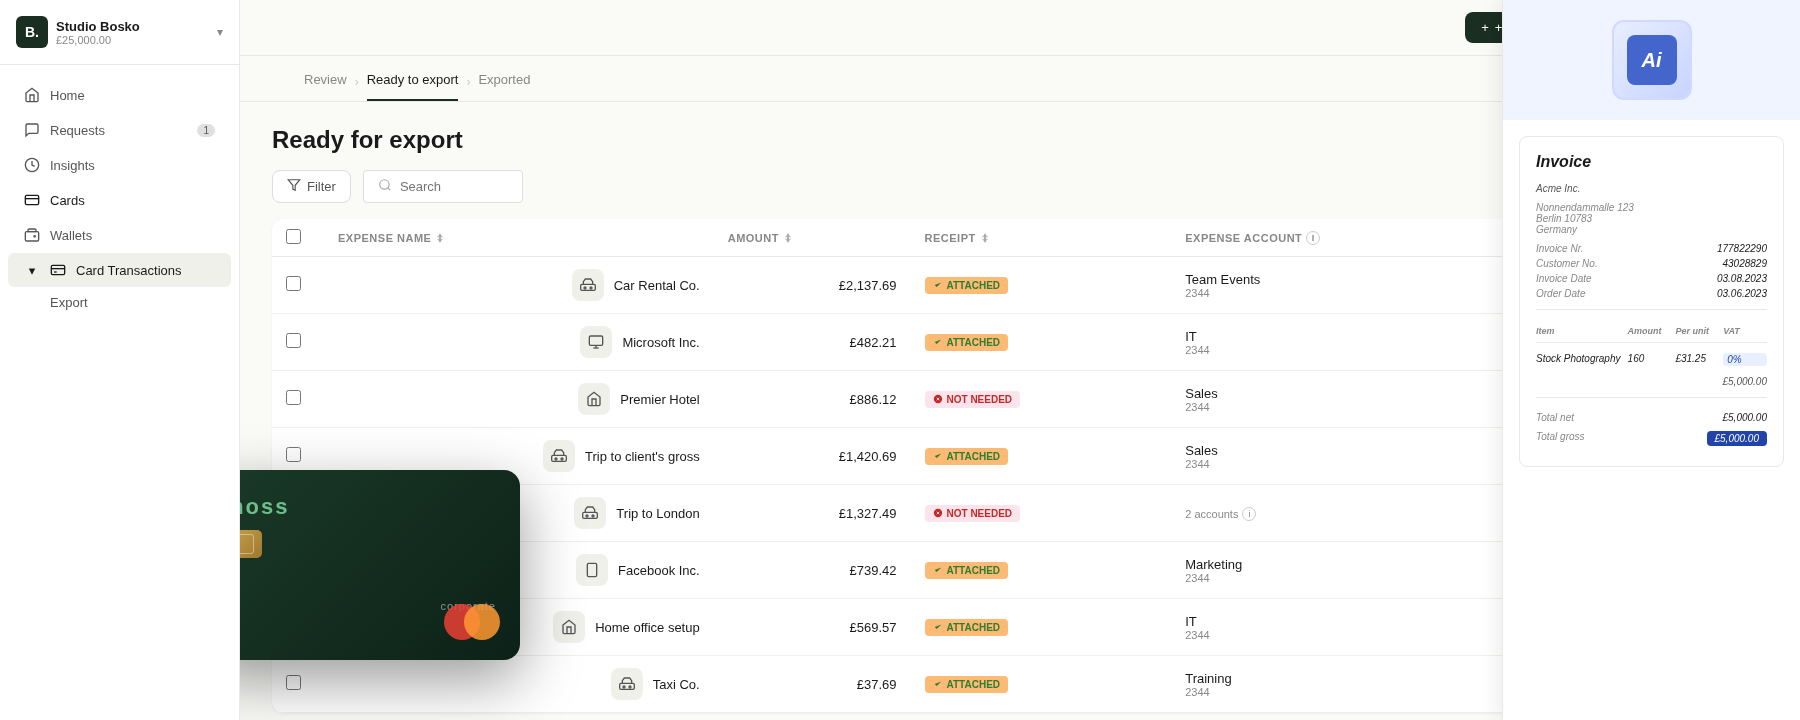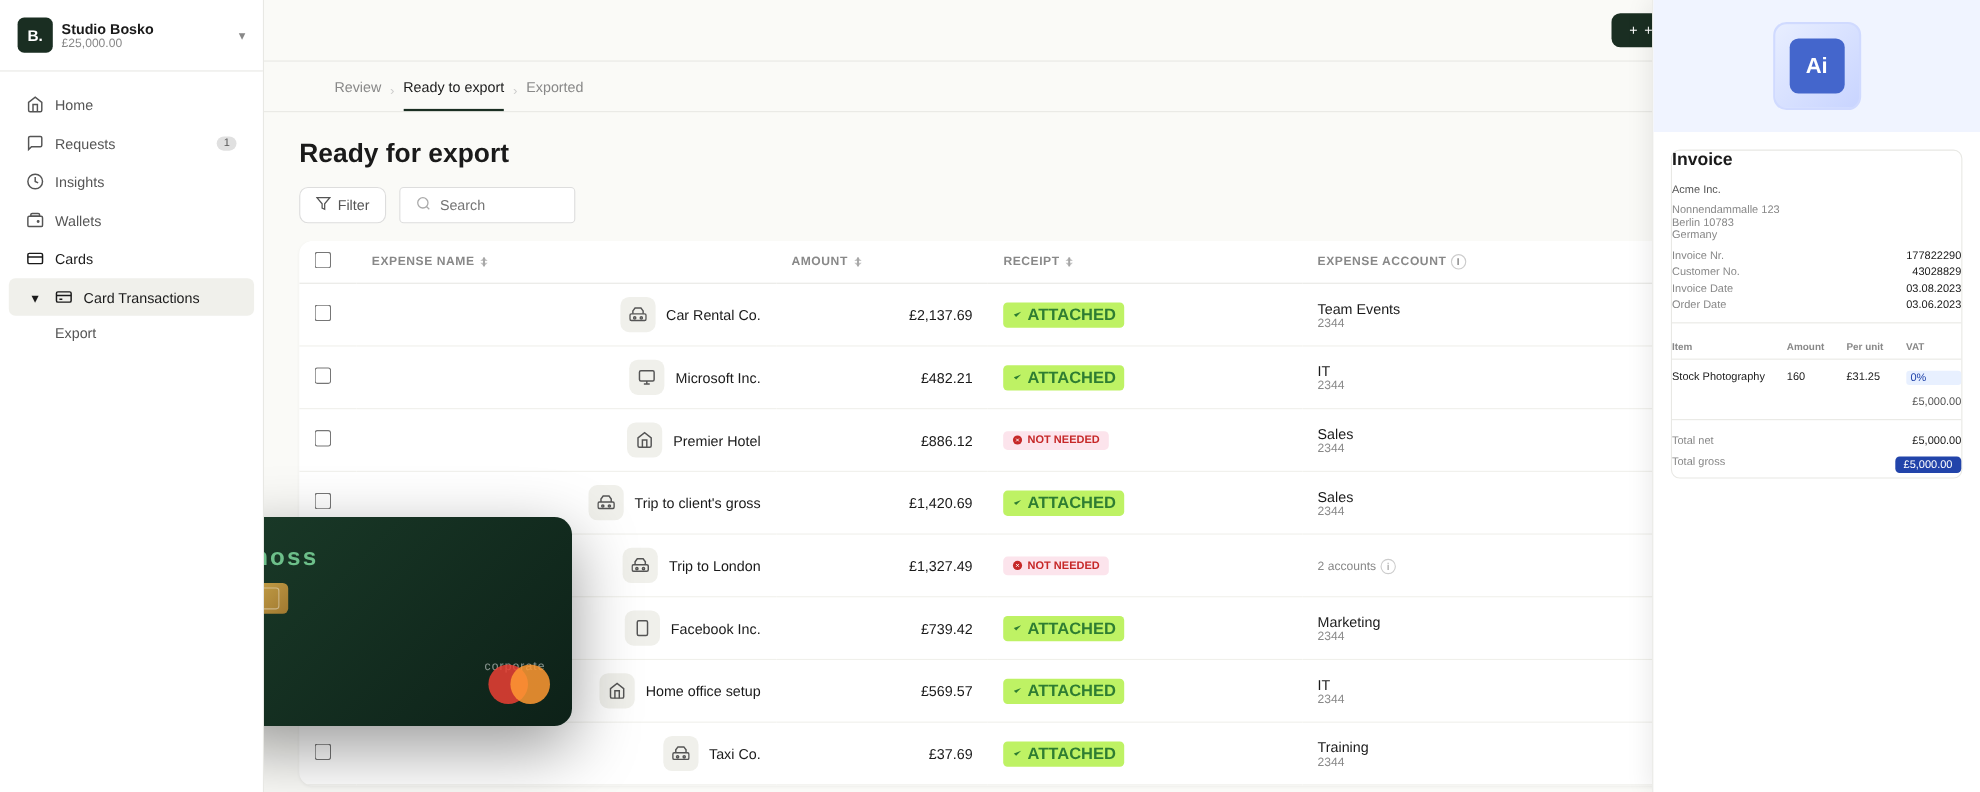--- a/index.html
+++ b/index.html
@@ -62,21 +62,21 @@
     .th-checkbox { width: 40px; }
     .th-sort { display: inline-flex; align-items: center; gap: 4px; cursor: pointer; }
     tbody tr { border-bottom: 1px solid #f0f0eb; transition: background 0.1s; }
     tbody td { padding: 12px 14px; font-size: 13px; color: #333; }
     .checkbox-cell { width: 40px; }
     .row-checkbox { width: 15px; height: 15px; cursor: pointer; accent-color: #1a2e22; }
     .expense-icon { width: 32px; height: 32px; border-radius: 8px; background: #f0f0eb; display: flex; align-items: center; justify-content: center; color: #555; font-size: 14px; flex-shrink: 0; }
     .expense-name { display: flex; align-items: center; gap: 10px; justify-content: flex-end; }
     .expense-name-text { font-size: 13px; color: #1a1a1a; font-weight: 400; }
     .amount { font-weight: 500; color: #1a1a1a; text-align: right; }
-    .badge-attached { background: #bef264; color: #2e7d32; font-size: 15px; font-weight: 600; padding: 3px 8px; border-radius: 4px; display: inline-flex; align-items: center; gap: 4px; }
+    .badge-attached { background: #fdba74; color: #2e7d32; font-size: 10px; font-weight: 600; padding: 3px 8px; border-radius: 4px; display: inline-flex; align-items: center; gap: 4px; }
     .badge-not-needed { background: #fce4ec; color: #c62828; font-size: 10px; font-weight: 600; padding: 3px 8px; border-radius: 4px; display: inline-flex; align-items: center; gap: 4px; }
     .account-name { font-size: 13px; color: #1a1a1a; }
     .account-id { font-size: 11px; color: #888; }
     .vat-rate { font-size: 13px; color: #1a1a1a; }
     .vat-type { font-size: 11px; color: #888; }
     .multi-badge { font-size: 11px; color: #888; display: inline-flex; align-items: center; gap: 4px; cursor: pointer; }
     .multi-badge .info-icon { width: 14px; height: 14px; border: 1px solid #ccc; border-radius: 50%; display: inline-flex; align-items: center; justify-content: center; font-size: 9px; color: #888; }
     .row-num { width: 24px; height: 24px; border-radius: 50%; background: #e0e0e0; display: flex; align-items: center; justify-content: center; font-size: 10px; color: #555; font-weight: 600; }
 
     
@@ -84,26 +84,26 @@
     .moss-card { width: 320px; height: 190px; background: linear-gradient(135deg, #1a3a28 0%, #0d2118 100%); border-radius: 16px; padding: 24px; position: relative; box-shadow: 0 20px 60px rgba(0,0,0,0.4); }
     .moss-card-logo { color: #6dbf8a; font-size: 22px; font-weight: 700; letter-spacing: 2px; }
     .moss-card-chip { position: absolute; top: 60px; left: 24px; width: 38px; height: 28px; background: linear-gradient(135deg, #c8a44a, #a07830); border-radius: 5px; display: flex; align-items: center; justify-content: center; }
     .moss-card-chip::before { content: ''; width: 20px; height: 18px; border: 1px solid rgba(255,255,255,0.4); border-radius: 3px; display: block; }
     .moss-card-label { position: absolute; bottom: 48px; right: 24px; color: rgba(255,255,255,0.5); font-size: 11px; letter-spacing: 1px; }
     .mastercard { position: absolute; bottom: 20px; right: 20px; display: flex; }
     .mc-circle1 { width: 36px; height: 36px; border-radius: 50%; background: rgba(235, 64, 52, 0.85); }
     .mc-circle2 { width: 36px; height: 36px; border-radius: 50%; background: rgba(255, 153, 51, 0.85); margin-left: -16px; }
 
     
-    .invoice-panel { position: absolute; right: 0; top: 0; bottom: 0; width: 298px; background: #fff; border-left: 1px solid #e8e8e4; box-shadow: -4px 0 20px rgba(0,0,0,0.08); display: flex; flex-direction: column; overflow: hidden; }
+    .invoice-panel { position: absolute; right: 0; top: 0; bottom: 0; width: 298px; background: #fff; border-left: 1px solid #e8e8e4; box-shadow: -4px 0 20px rgba(0,0,0,0.08); display: flex; flex-direction: column; overflow: hidden; font-style: italic; }
     .invoice-header { padding: 16px; background: #f0f4ff; display: flex; align-items: center; justify-content: center; flex-shrink: 0; min-height: 120px; }
     .adobe-logo { width: 80px; height: 80px; background: linear-gradient(135deg, #e8eeff 0%, #c8d4ff 100%); border-radius: 12px; display: flex; align-items: center; justify-content: center; border: 2px solid #d0daff; }
     .adobe-icon { width: 50px; height: 50px; background: #4466cc; border-radius: 8px; display: flex; align-items: center; justify-content: center; color: white; font-size: 20px; font-weight: 700; }
     .invoice-content { flex: 1; overflow-y: auto; padding: 16px; }
-    .invoice-doc { background: #fff; border: 1px solid #e8e8e4; border-radius: 8px; font-size: 11px; color: #333; }
+    .invoice-doc { background: #fff; border: 1px solid #e8e8e4; border-radius: 8px; padding: 16px; font-size: 11px; color: #333; }
     .invoice-title { font-size: 16px; font-weight: 700; color: #1a1a1a; margin-bottom: 12px; }
     .invoice-row { display: flex; justify-content: space-between; margin-bottom: 4px; }
     .invoice-label { color: #888; font-size: 10px; }
     .invoice-value { color: #1a1a1a; font-size: 10px; }
     .invoice-divider { border: none; border-top: 1px solid #e8e8e4; margin: 10px 0; }
     .invoice-table-header { display: grid; grid-template-columns: 2fr 1fr 1fr 1fr; gap: 4px; padding: 6px 0; border-bottom: 1px solid #e8e8e4; margin-bottom: 6px; }
     .invoice-table-cell { font-size: 9px; color: #888; font-weight: 600; }
     .invoice-table-row { display: grid; grid-template-columns: 2fr 1fr 1fr 1fr; gap: 4px; padding: 4px 0; }
     .invoice-table-val { font-size: 10px; color: #1a1a1a; }
     .invoice-highlight { background: #e8f0ff; color: #2244aa; padding: 1px 4px; border-radius: 3px; }
@@ -152,39 +152,39 @@
     <div class="nav-item">
       <span class="nav-item-icon">
         <svg width="16" height="16" viewBox="0 0 24 24" fill="none" stroke="currentColor" stroke-width="2">
             <circle cx="12" cy="12" r="10"></circle>
             <polyline points="12 6 12 12 16 14"></polyline>
           </svg>
       </span>
       <span>Insights</span>
     </div>
 
+    <div class="nav-item parent-active">
+      <span class="nav-item-icon">
+        <svg width="16" height="16" viewBox="0 0 24 24" fill="none" stroke="currentColor" stroke-width="2">
+            <rect x="2" y="5" width="20" height="14" rx="2"></rect>
+            <line x1="2" y1="10" x2="22" y2="10"></line>
+          </svg>
+      </span>
+      <span>Cards</span>
+    </div>
+
     <div class="nav-item">
       <span class="nav-item-icon">
         <svg width="16" height="16" viewBox="0 0 24 24" fill="none" stroke="currentColor" stroke-width="2">
             <rect x="2" y="7" width="20" height="14" rx="2"></rect>
             <path d="M16 3H8a2 2 0 00-2 2v2h12V5a2 2 0 00-2-2z"></path>
             <circle cx="16" cy="14" r="1" fill="currentColor"></circle>
           </svg>
       </span>
       <span>Wallets</span>
-    </div>
-
-    <div class="nav-item parent-active">
-      <span class="nav-item-icon">
-        <svg width="16" height="16" viewBox="0 0 24 24" fill="none" stroke="currentColor" stroke-width="2">
-            <rect x="2" y="5" width="20" height="14" rx="2"></rect>
-            <line x1="2" y1="10" x2="22" y2="10"></line>
-          </svg>
-      </span>
-      <span>Cards</span>
     </div>
 
     <div class="nav-item active">
       <span class="nav-item-icon">▾</span>
       <span class="nav-item-icon">
         <svg width="16" height="16" viewBox="0 0 24 24" fill="none" stroke="currentColor" stroke-width="2">
             <rect x="2" y="5" width="20" height="14" rx="2"></rect>
             <line x1="2" y1="10" x2="22" y2="10"></line>
             <line x1="6" y1="15" x2="10" y2="15"></line>
           </svg>

